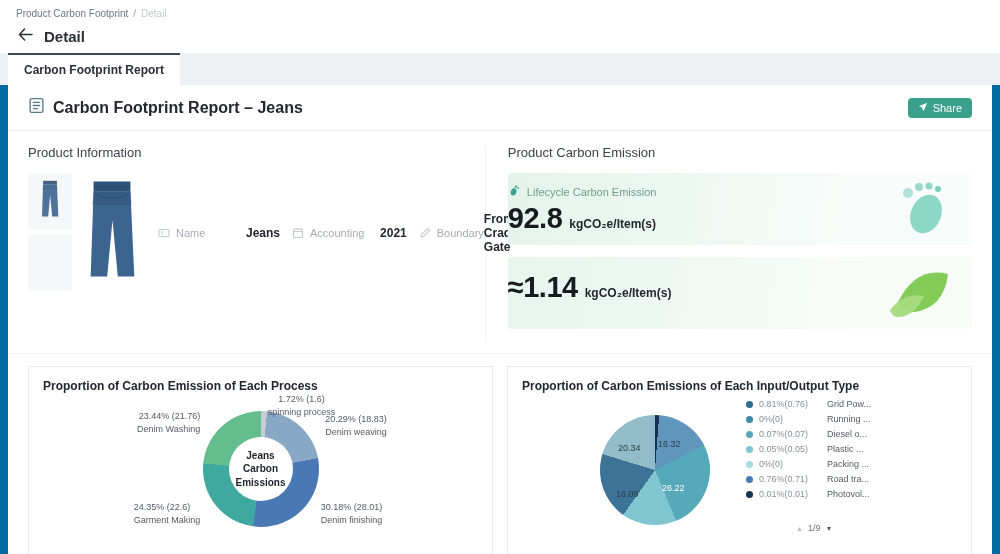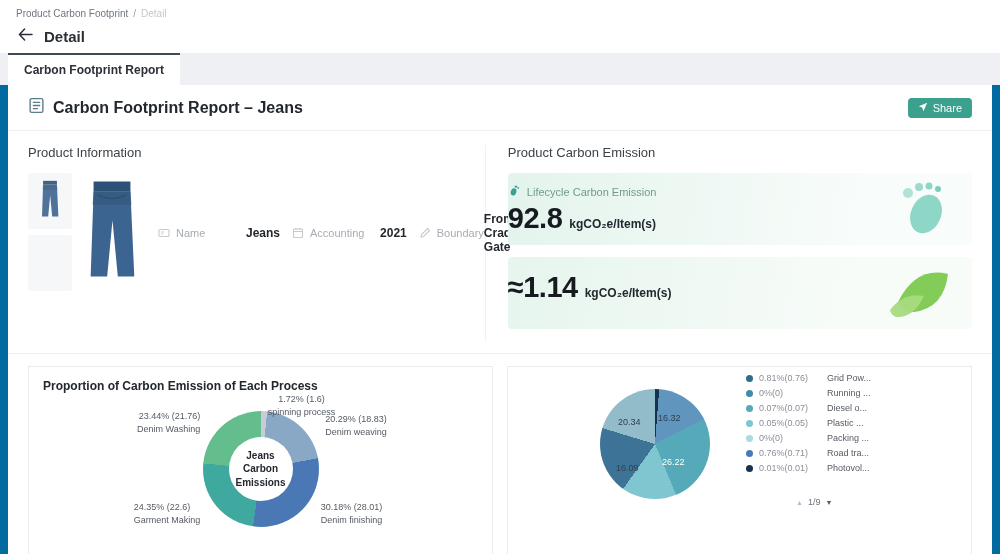--- a/index.html
+++ b/index.html
@@ -281,20 +281,21 @@
               <span>Garment Making</span>
             </div>
             <div class="d-label dl-wash">
               <span class="pct">23.44% (21.76)</span>
               <span>Denim Washing</span>
             </div>
           </div>
         </div>
 
         <div class="chart-box">
+          <div class="cb-title">Proportion of Carbon Emissions of Each Input/Output Type</div>
           <div class="chart-wrap">
             <div class="pie-circle" style="background: conic-gradient(rgb(22, 50, 79) 0%, rgb(22, 50, 79) 1.2%, rgb(96, 150, 189) 1.2%, rgb(96, 150, 189) 17.52%, rgb(85, 169, 185) 17.52%, rgb(85, 169, 185) 43.74%, rgb(127, 198, 208) 43.74%, rgb(127, 198, 208) 59.83%, rgb(61, 115, 150) 59.83%, rgb(61, 115, 150) 79.66%, rgb(147, 188, 202) 79.66%, rgb(147, 188, 202) 100%);"></div>
             <span class="p-label pl-2034">20.34</span>
             <span class="p-label pl-1632">16.32</span>
             <span class="p-label pl-2622">26.22</span>
             <span class="p-label pl-1609">16.09</span>
 
             <div class="legend">
               <div class="legend-item">
                 <span class="l-dot" style="background: rgb(43, 111, 140);"></span>

